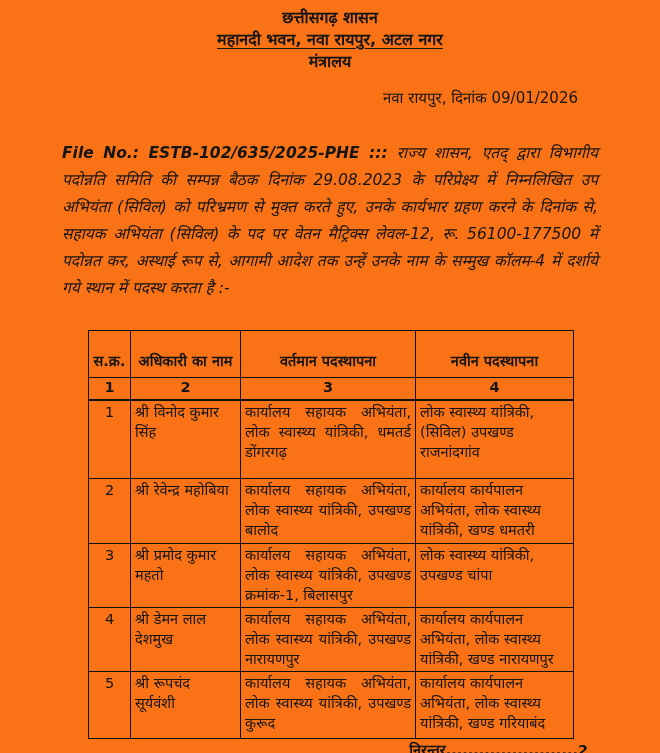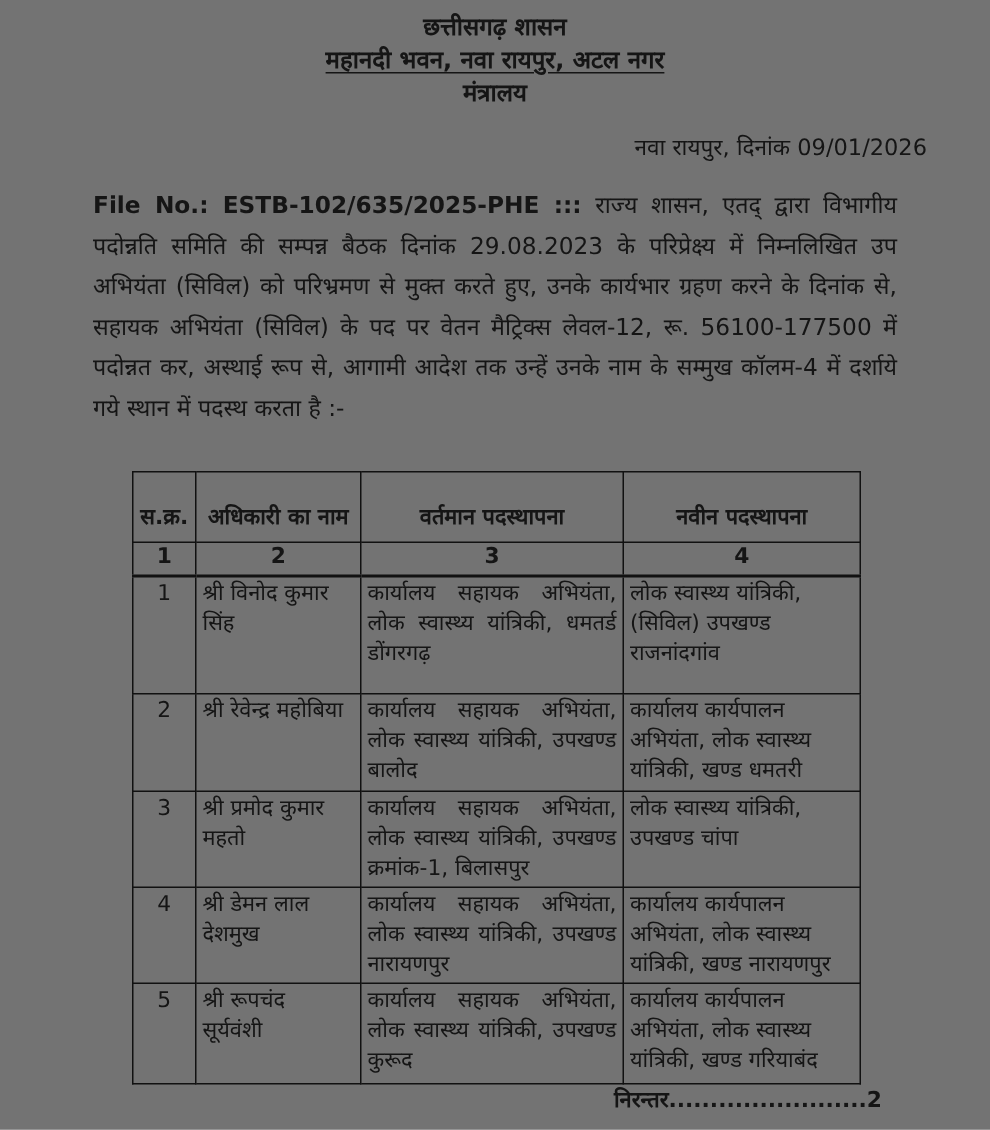--- a/index.html
+++ b/index.html
@@ -3,42 +3,43 @@
 <meta charset="utf-8">
 <style>
   html,body { margin:0; padding:0; }
   body {
     width:660px; height:753px;
     background:#ffffff;
     font-family:"DejaVu Sans","Liberation Sans",sans-serif;
     color:#151515;
     -webkit-font-smoothing:antialiased;
   }
-  .page { position:relative; width:660px; height:753px; overflow:hidden; background:#737373; }
+  .page { position:relative; width:660px; height:753px; overflow:hidden; background:#f97316; }
 
   
   .doc-header { padding-top:7px; text-align:center; font-weight:bold; }
   .doc-header .hline { font-size:16px; line-height:22px; }
   .doc-header .underlined { text-decoration:underline; text-underline-offset:3px; }
 
   
   .date-line {
     margin-top:15px;
     text-align:right;
-    padding-right:42px;
+    padding-right:82px;
     font-size:15px;
     line-height:20px;
   }
 
   
   .body-para {
-    margin:16px 62px 0 62px;
+    margin:32px 62px 0 62px;
     text-align:justify;
     font-size:15.5px;
     line-height:27px;
+    font-style:italic;
   }
   .bold { font-weight:bold; }
 
   
   table.order-table {
     margin:28px 0 0 88px;
     width:485px;
     border-collapse:collapse;
     table-layout:fixed;
   }

